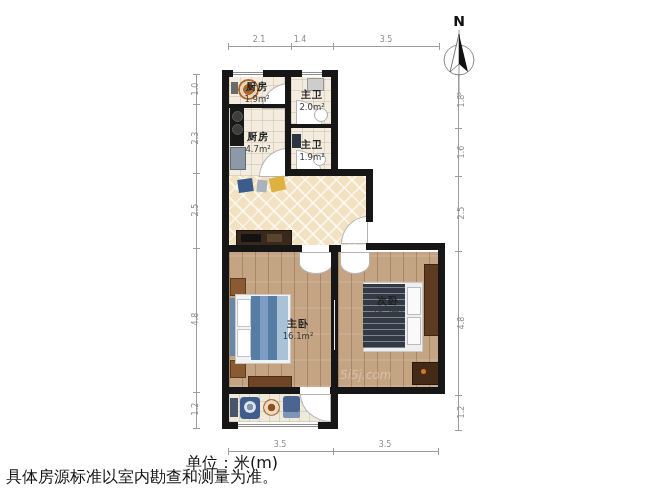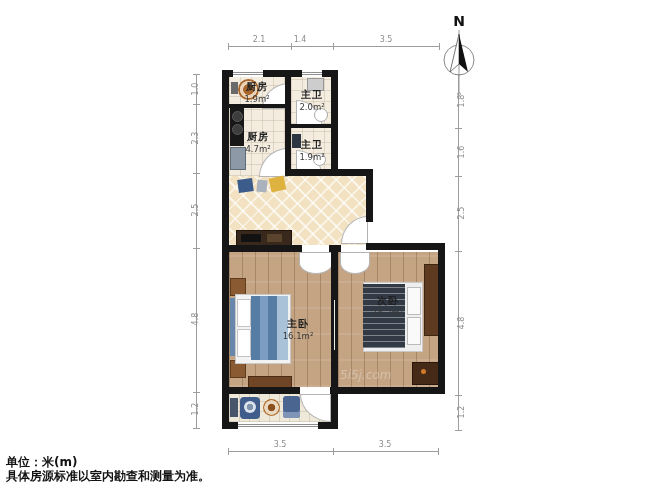--- a/index.html
+++ b/index.html
@@ -32,22 +32,22 @@
   .room-label{position:absolute;z-index:40;text-align:center;}
   .rl-name{font-weight:bold;font-size:10px;color:#202020;letter-spacing:1px;}
   .rl-area{font-size:8.5px;color:#3a3a3a;margin-top:0px;}
   
   .dim-line{position:absolute;background:#9d9d9d;z-index:6;}
   .dim-tick{position:absolute;background:#9d9d9d;z-index:6;}
   .dim-label{position:absolute;font-size:8px;color:#8d8d8d;width:24px;height:10px;
              text-align:center;z-index:6;line-height:10px;}
   .dim-label.v{transform:rotate(-90deg);}
   
-  .footer{position:absolute;left:6px;top:456px;z-index:50;font-size:12px;font-weight:bold;
-          color:#121212;line-height:13.5px;white-space:nowrap;}
+  .footer{position:absolute;left:6px;top:456px;z-index:50;font-size:16px;font-weight:normal;
+          color:#121212;line-height:13.5px;white-space:nowrap;text-align:right;}
   .watermark{position:absolute;z-index:24;font-size:12px;font-style:italic;color:#ffffff;opacity:.30;}
   svg text{font-family:"DejaVu Sans","Liberation Sans",sans-serif;}
 </style>
 </head>
 <body>
 
 <div id="stage">
 
   <div class="floor tile" style="left:229px;top:77px;width:57px;height:31px;"></div>
   <div class="floor tile" style="left:229px;top:108px;width:57px;height:68px;"></div>

